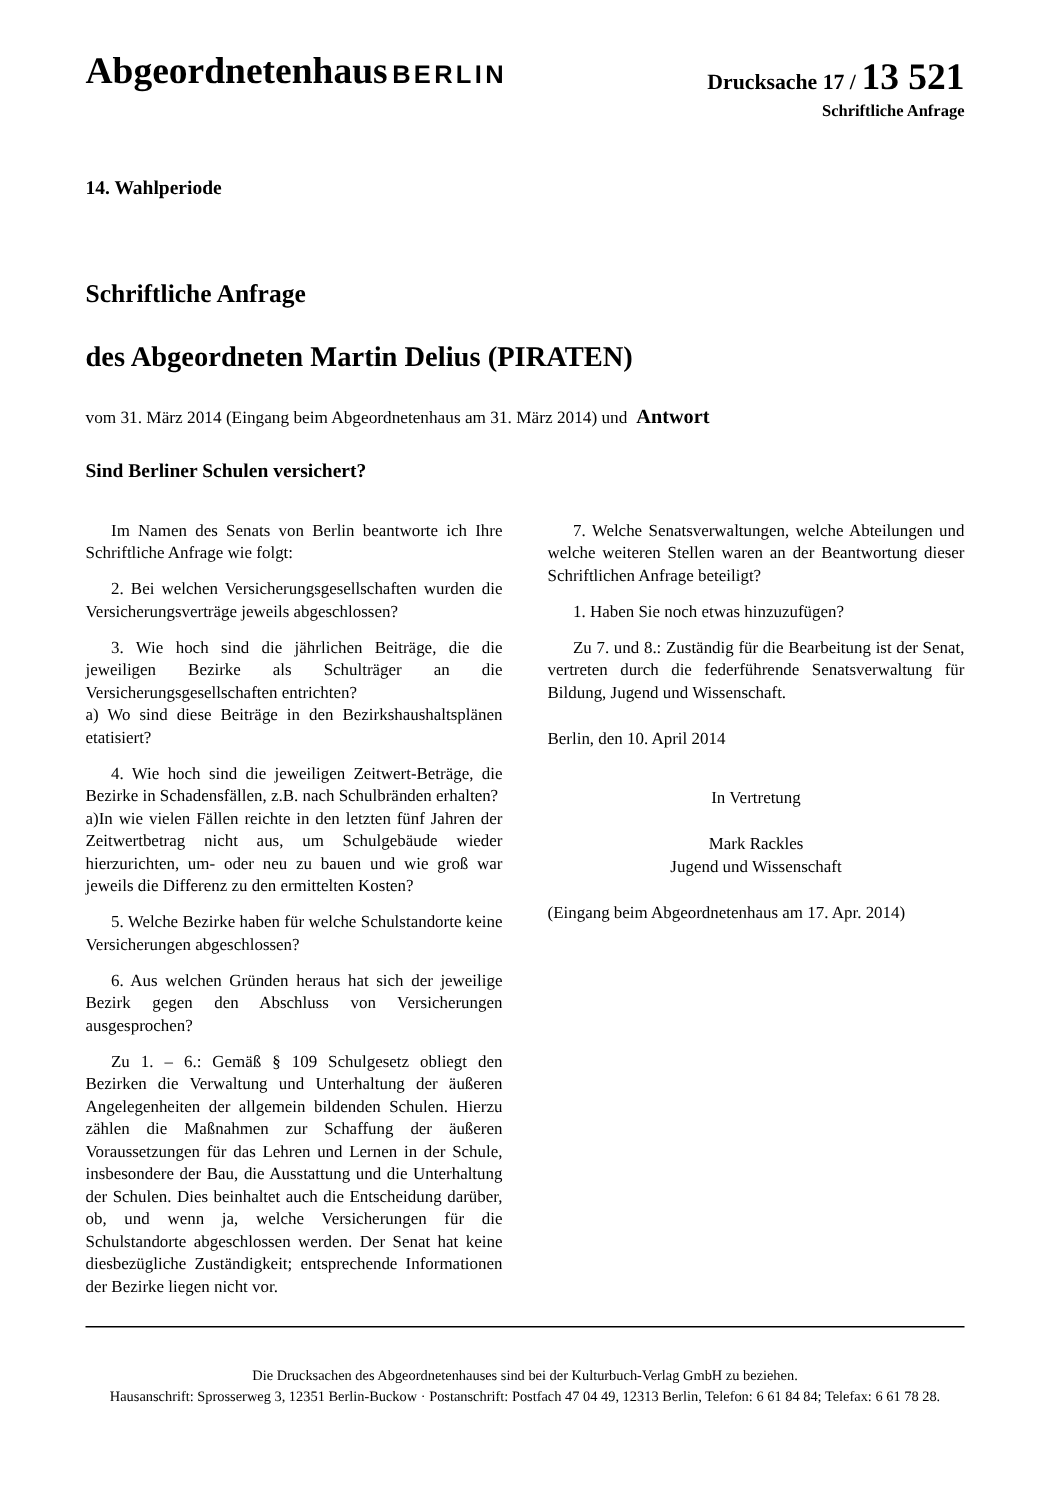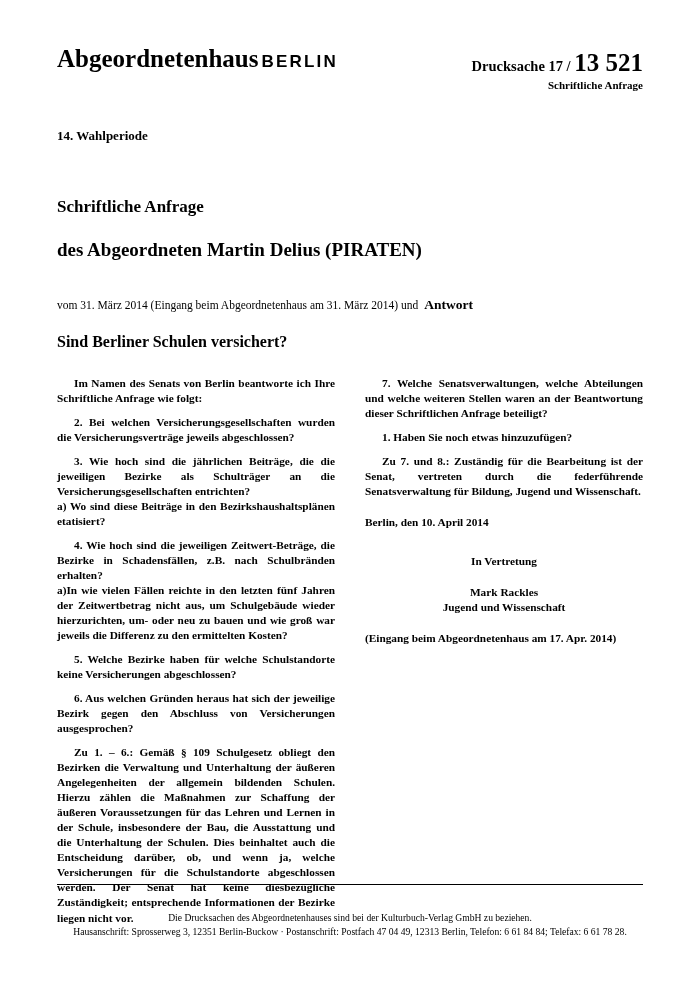--- a/index.html
+++ b/index.html
@@ -18,21 +18,21 @@
   .page {
     position: absolute;
     left: 0; top: 0;
     width: 700px;
     height: 990px;
     padding: 0;
   }
   .content {
     position: absolute;
     left: 57px;
-    top: 45px;
+    top: 34px;
     width: 586px;
   }
 
   
   .masthead {
     display: flex;
     align-items: flex-start;
     justify-content: space-between;
     border-bottom: none;
   }
@@ -80,51 +80,50 @@
     margin-top: 53px;
     font-size: 17px;
     font-weight: bold;
   }
   .subtitle {
     margin-top: 22px;
     font-size: 19px;
     font-weight: bold;
   }
   .dateline {
-    margin-top: 36px;
+    margin-top: 20px;
     font-size: 11.5px;
   }
   .dateline .answer {
     font-size: 13.5px;
     font-weight: bold;
     margin-left: 6px;
   }
   .question-title {
     margin-top: 20px;
-    font-size: 16px;
+    font-size: 13px;
     font-weight: bold;
   }
 
   
   .columns {
     margin-top: 25px;
     display: flex;
     gap: 30px;
   }
   .col {
     width: 278px;
     font-size: 11.3px;
     line-height: 1.33;
     text-align: justify;
   }
   .col p {
     margin: 0 0 9px 0;
     text-indent: 17px;
     hyphens: auto;
-    font-weight: bold;
   }
   .col p.noindent {
     text-indent: 0;
   }
   .col p.tight {
     margin-bottom: 0;
   }
   .col p.center {
     text-align: center;
     text-indent: 0;

